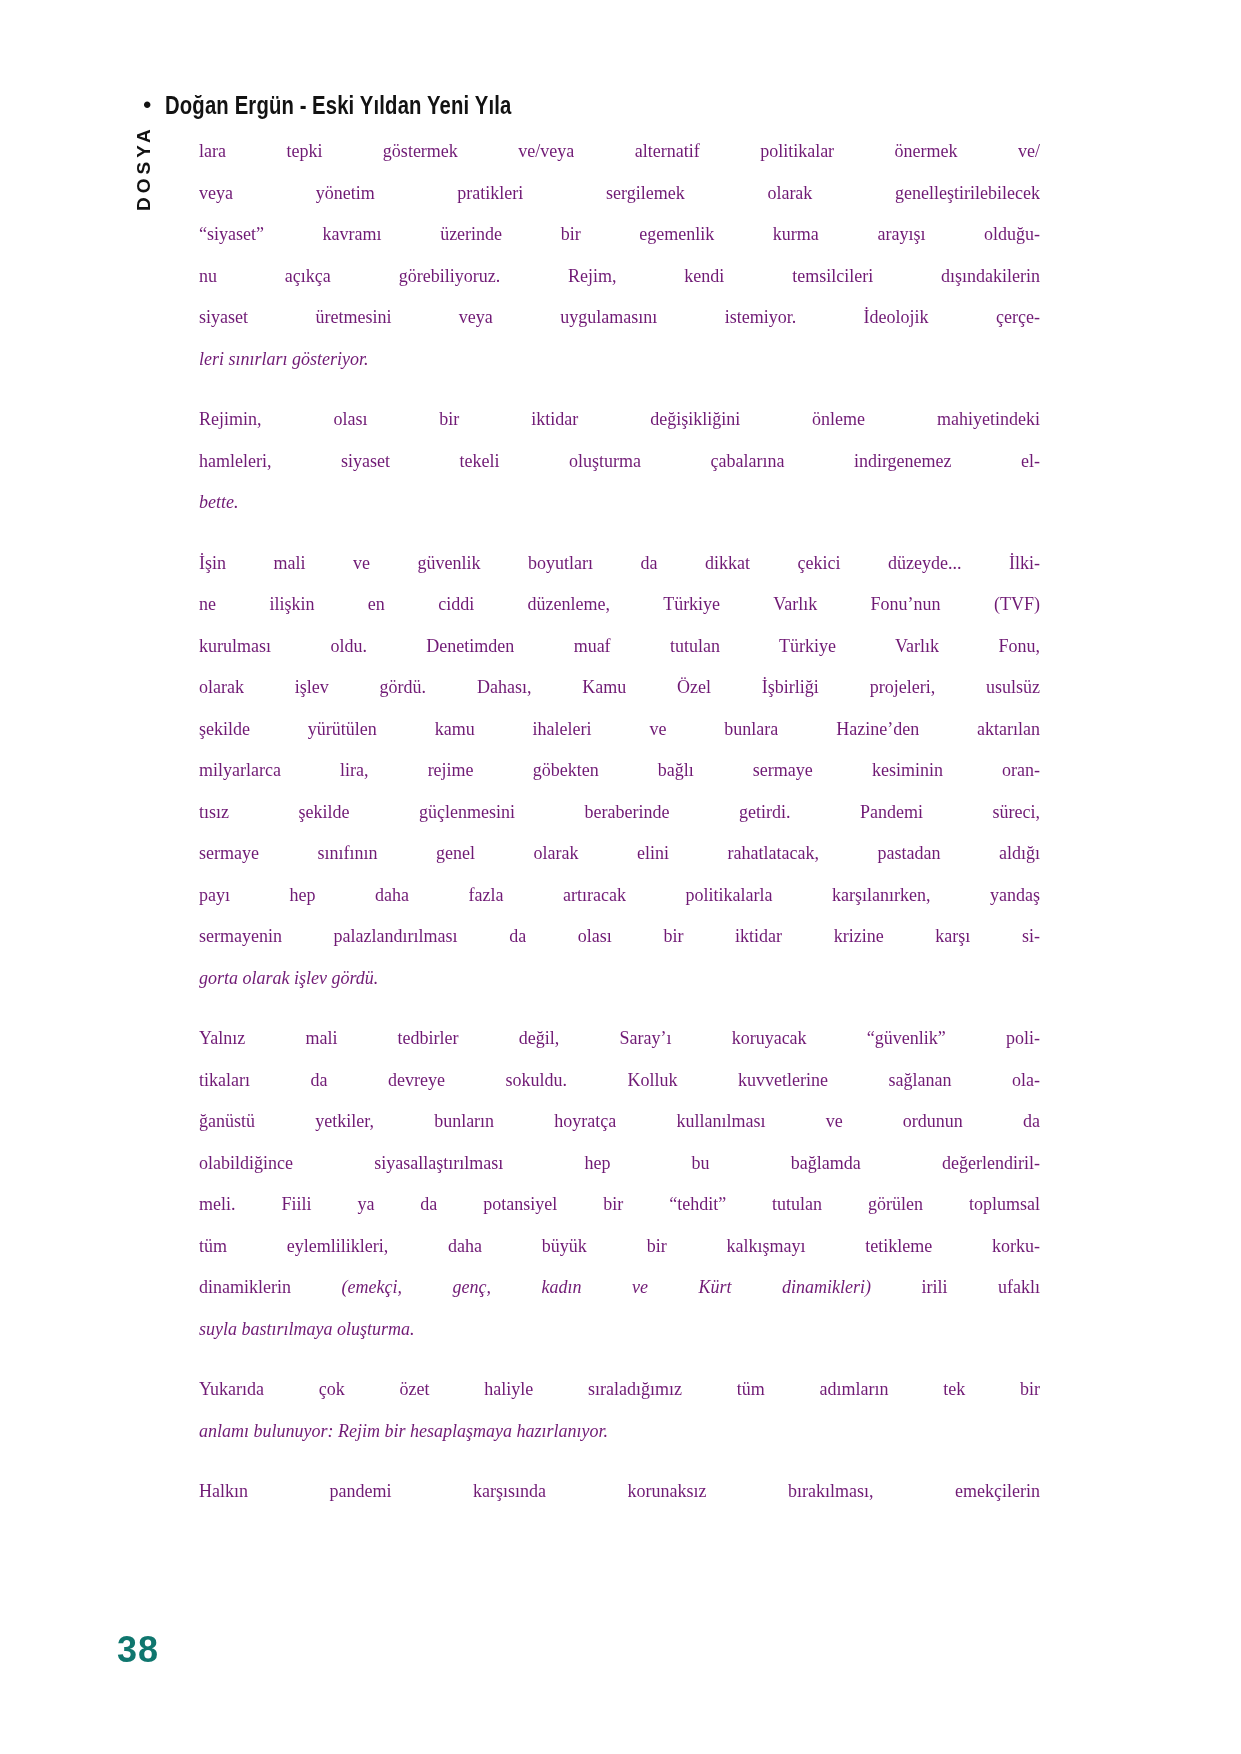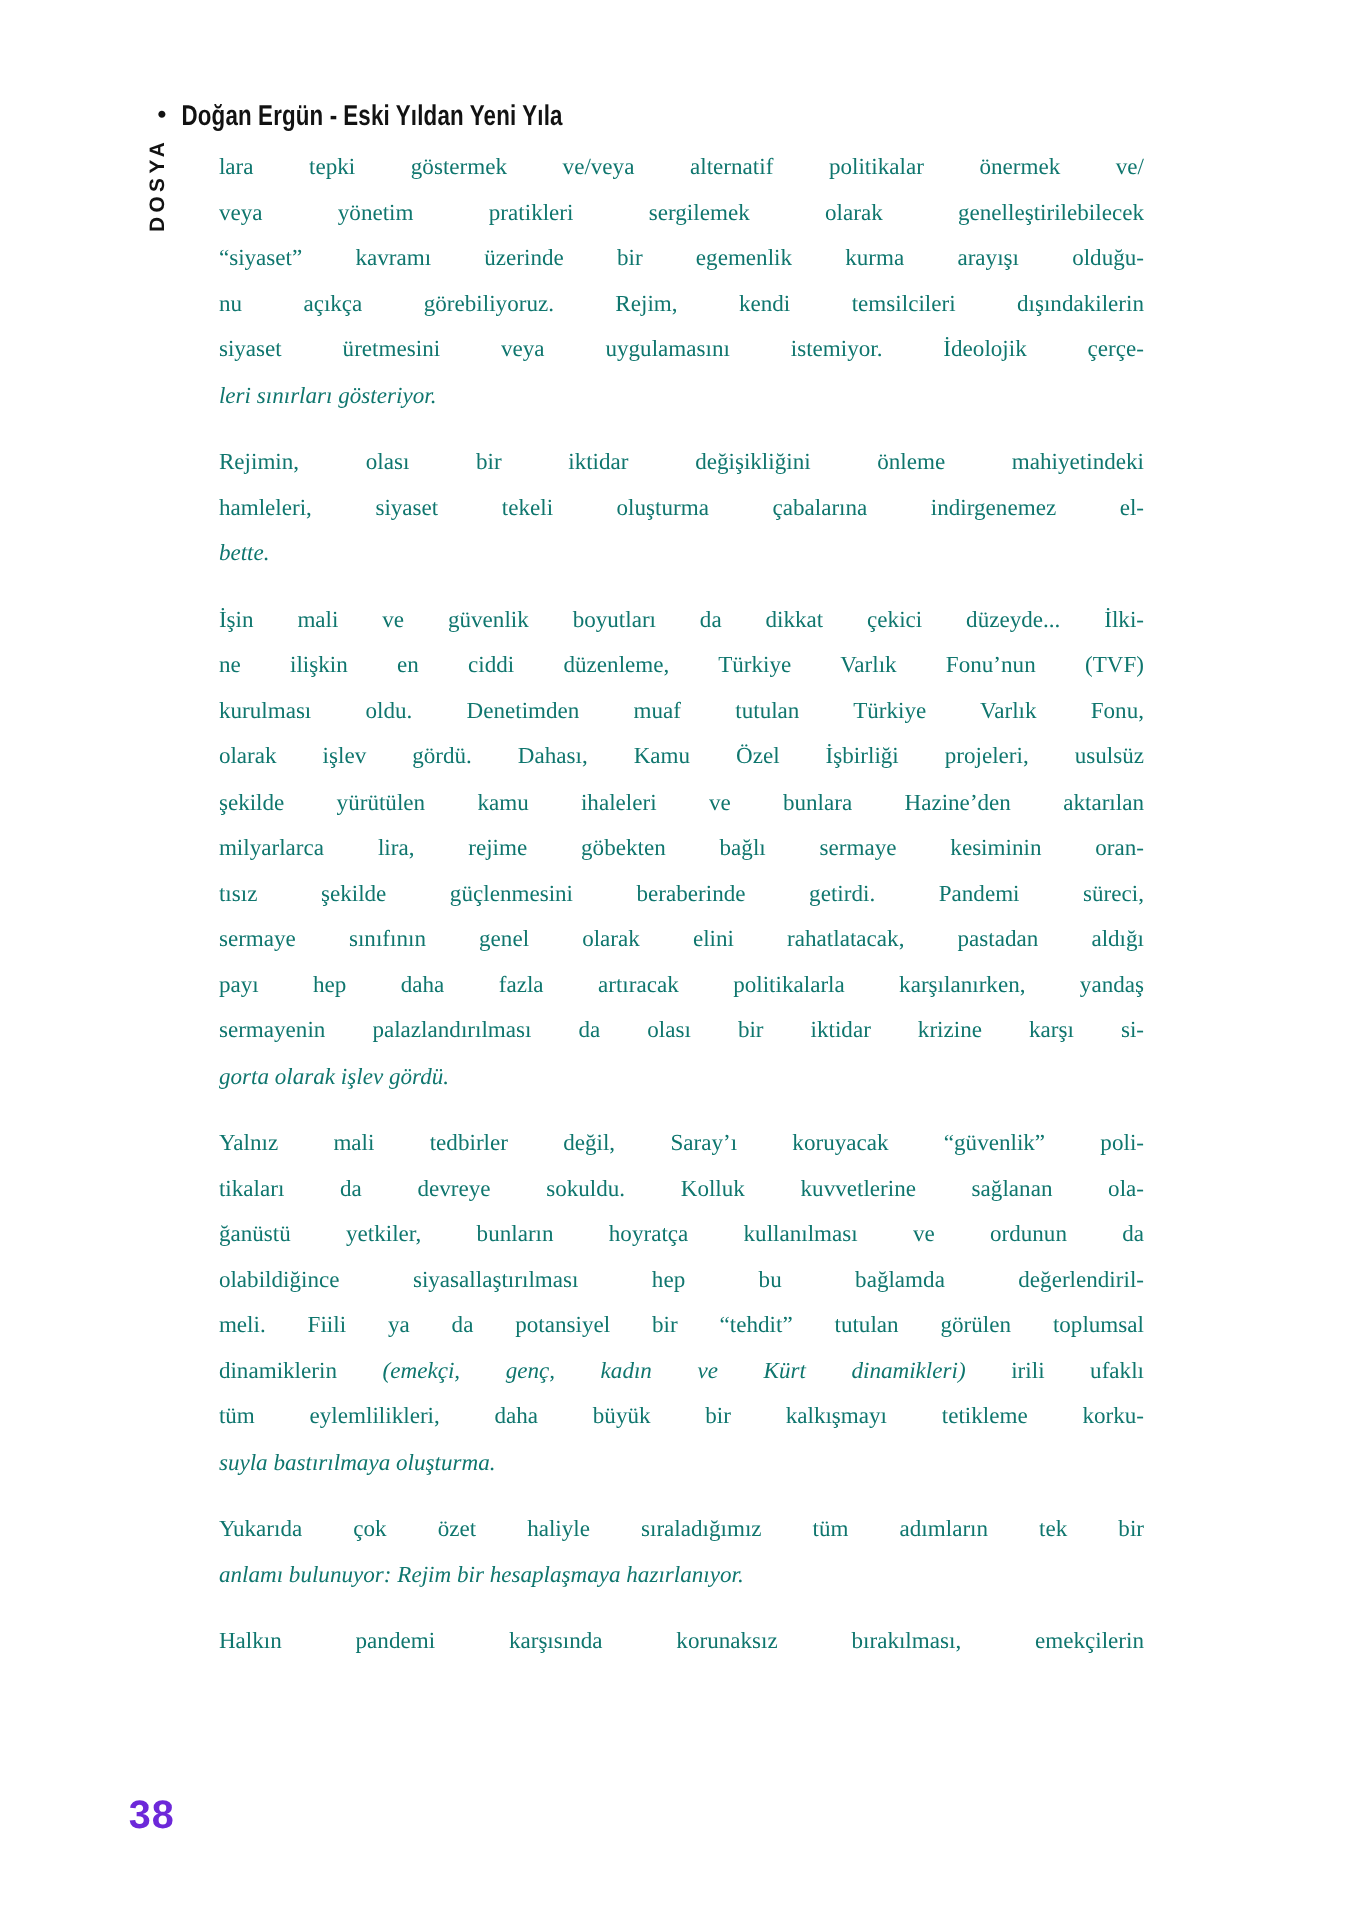--- a/index.html
+++ b/index.html
@@ -48,35 +48,35 @@
     color:#121212;
     white-space:nowrap;
   }
 
   
   .body-text {
     position:absolute; left:199px; top:131px; width:841px;
   }
   .body-text p { margin:0 0 19px 0; padding:0; }
   .ln {
-    font-size:21px;
+    font-size:18px;
     line-height:41.5px;
     text-align:justify;
     text-align-last:justify;
-    color:#0f766e;
+    color:#701a75;
   }
   .ln.end { text-align-last:left;font-style:italic; }
   .em { font-style:italic; }
 
   
   .pagenum {
     position:absolute; left:117px; top:1632px;
     font-family:"Liberation Sans","DejaVu Sans",sans-serif;
     font-weight:700; font-size:36px; line-height:36px;
-    color:#6d28d9;
+    color:#0f766e;
     letter-spacing:1px;
   }
 </style>
 </head>
 <body>
 
 <div class="page">
 
   <header class="hdr">
     <span class="bullet">•</span>
@@ -115,22 +115,22 @@
       <span class="ln" style="display:block">sermayenin palazlandırılması da olası bir iktidar krizine karşı si-</span>
       <span class="ln end" style="display:block">gorta olarak işlev gördü.</span>
     </p>
 
     <p>
       <span class="ln" style="display:block">Yalnız mali tedbirler değil, Saray’ı koruyacak “güvenlik” poli-</span>
       <span class="ln" style="display:block">tikaları da devreye sokuldu. Kolluk kuvvetlerine sağlanan ola-</span>
       <span class="ln" style="display:block">ğanüstü yetkiler, bunların hoyratça kullanılması ve ordunun da</span>
       <span class="ln" style="display:block">olabildiğince siyasallaştırılması hep bu bağlamda değerlendiril-</span>
       <span class="ln" style="display:block">meli. Fiili ya da potansiyel bir “tehdit” tutulan görülen toplumsal</span>
+      <span class="ln" style="display:block">tüm eylemlilikleri, daha büyük bir kalkışmayı tetikleme korku-</span>
       <span class="ln" style="display:block"><span>dinamiklerin </span><span class="em">(emekçi, genç, kadın ve Kürt dinamikleri)</span><span> irili ufaklı</span></span>
-      <span class="ln" style="display:block">tüm eylemlilikleri, daha büyük bir kalkışmayı tetikleme korku-</span>
       <span class="ln end" style="display:block">suyla bastırılmaya oluşturma.</span>
     </p>
 
     <p>
       <span class="ln" style="display:block">Yukarıda çok özet haliyle sıraladığımız tüm adımların tek bir</span>
       <span class="ln end" style="display:block">anlamı bulunuyor: Rejim bir hesaplaşmaya hazırlanıyor.</span>
     </p>
 
     <p>
       <span class="ln" style="display:block">Halkın pandemi karşısında korunaksız bırakılması, emekçilerin</span>

